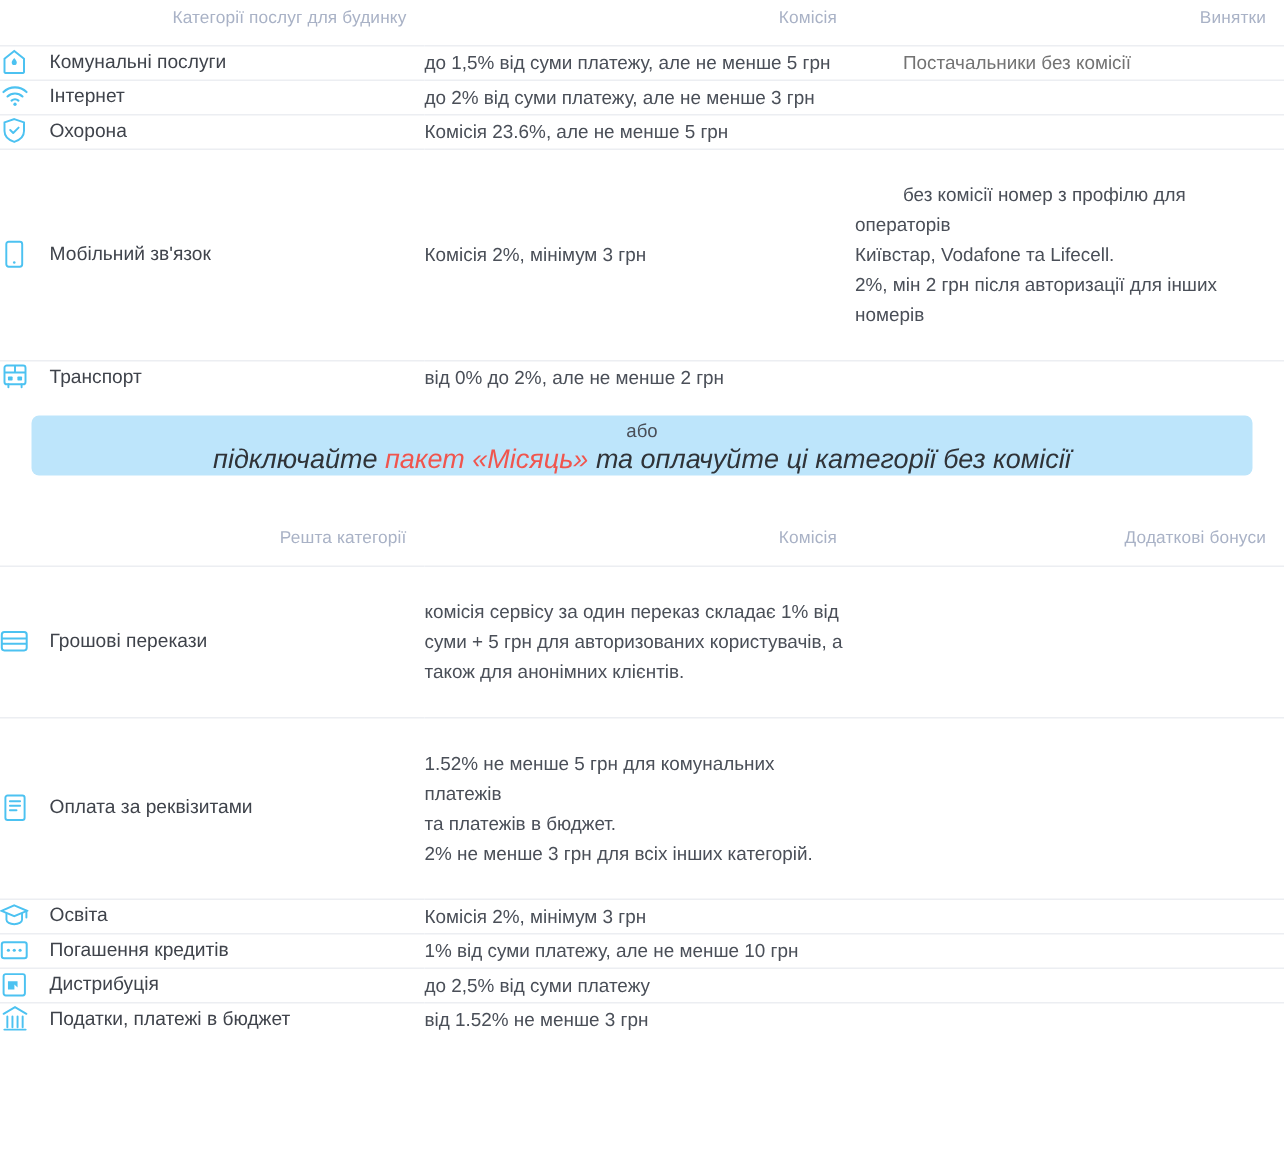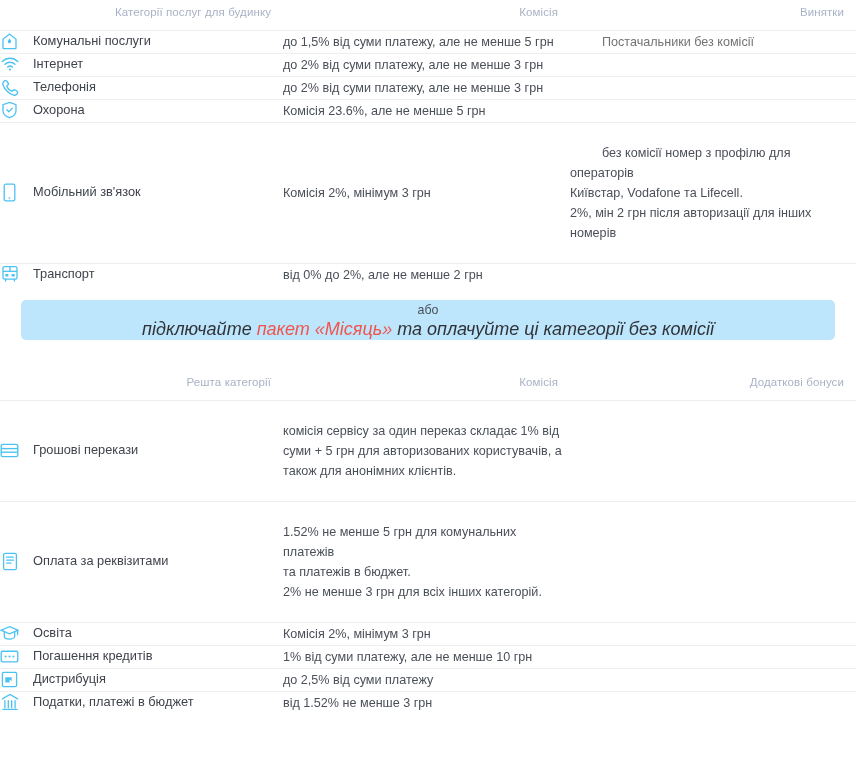--- a/index.html
+++ b/index.html
@@ -179,34 +179,20 @@
             <div class="cat-inner">
               <span class="cat-icon">
                 <svg width="18" height="14" viewBox="0 0 18 14" fill="none" stroke="currentColor" stroke-width="1.4" stroke-linecap="round">
                   <path d="M1.3 4.4a11 11 0 0 1 15.4 0"></path>
                   <path d="M4 7.3a7.3 7.3 0 0 1 10 0"></path>
                   <path d="M6.7 10.1a3.5 3.5 0 0 1 4.6 0"></path>
                   <circle cx="9" cy="12.5" r="1.1" fill="currentColor" stroke="none"></circle>
                 </svg>
               </span>
               <span class="cat-label">Інтернет</span>
-            </div>
-          </td>
-          <td class="fee-cell multiline">до 2% від суми платежу, але не менше 3 грн</td>
-          <td class="note-cell"></td>
-        </tr>
-        <tr>
-          <td class="cat-cell">
-            <div class="cat-inner">
-              <span class="cat-icon">
-                <svg width="18" height="17" viewBox="0 0 18 17" fill="none" stroke="currentColor" stroke-width="1.35" stroke-linecap="round">
-                  <path d="M3.4 2.1c.8-.8 1.8-.7 2.4.1l1.3 1.8c.5.7.4 1.4-.2 2l-.8.8c-.2.2-.2.4-.1.7.4 1.1 1 2 1.8 2.8.8.8 1.8 1.5 2.9 1.9.3.1.5 0 .7-.2l.8-.8c.6-.6 1.3-.6 2-.2l1.8 1.3c.8.6.9 1.7.1 2.4l-.8.8c-.7.7-1.7.9-2.8.6a12.6 12.6 0 0 1-6.3-3.8A12.6 12.6 0 0 1 2 5.7c-.3-1.1 0-2.1.6-2.8l.8-.8Z"></path>
-                </svg>
-              </span>
-              <span class="cat-label">Телефонія</span>
             </div>
           </td>
           <td class="fee-cell multiline">до 2% від суми платежу, але не менше 3 грн</td>
           <td class="note-cell"></td>
         </tr>
         <tr>
           <td class="cat-cell">
             <div class="cat-inner">
               <span class="cat-icon">
                 <svg width="17" height="18" viewBox="0 0 17 18" fill="none" stroke="currentColor" stroke-width="1.3">

